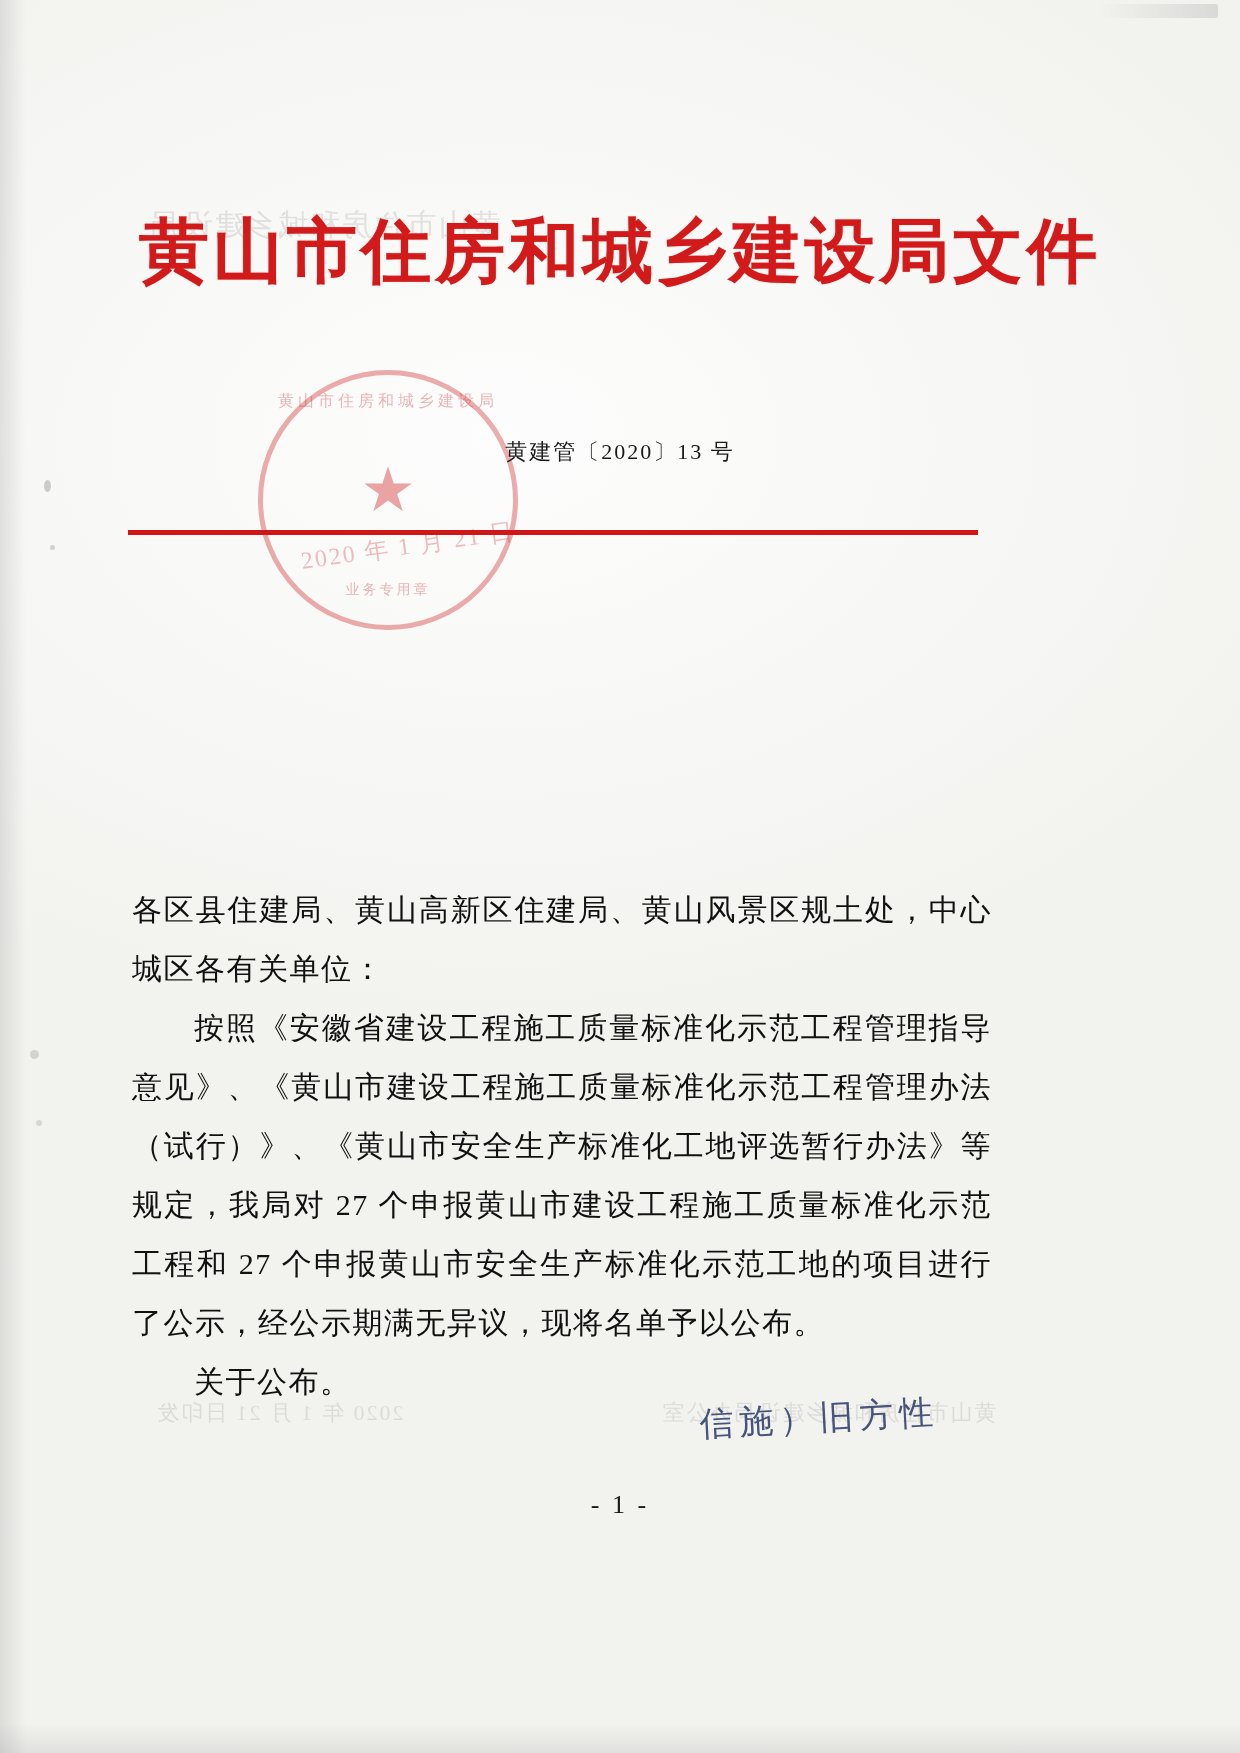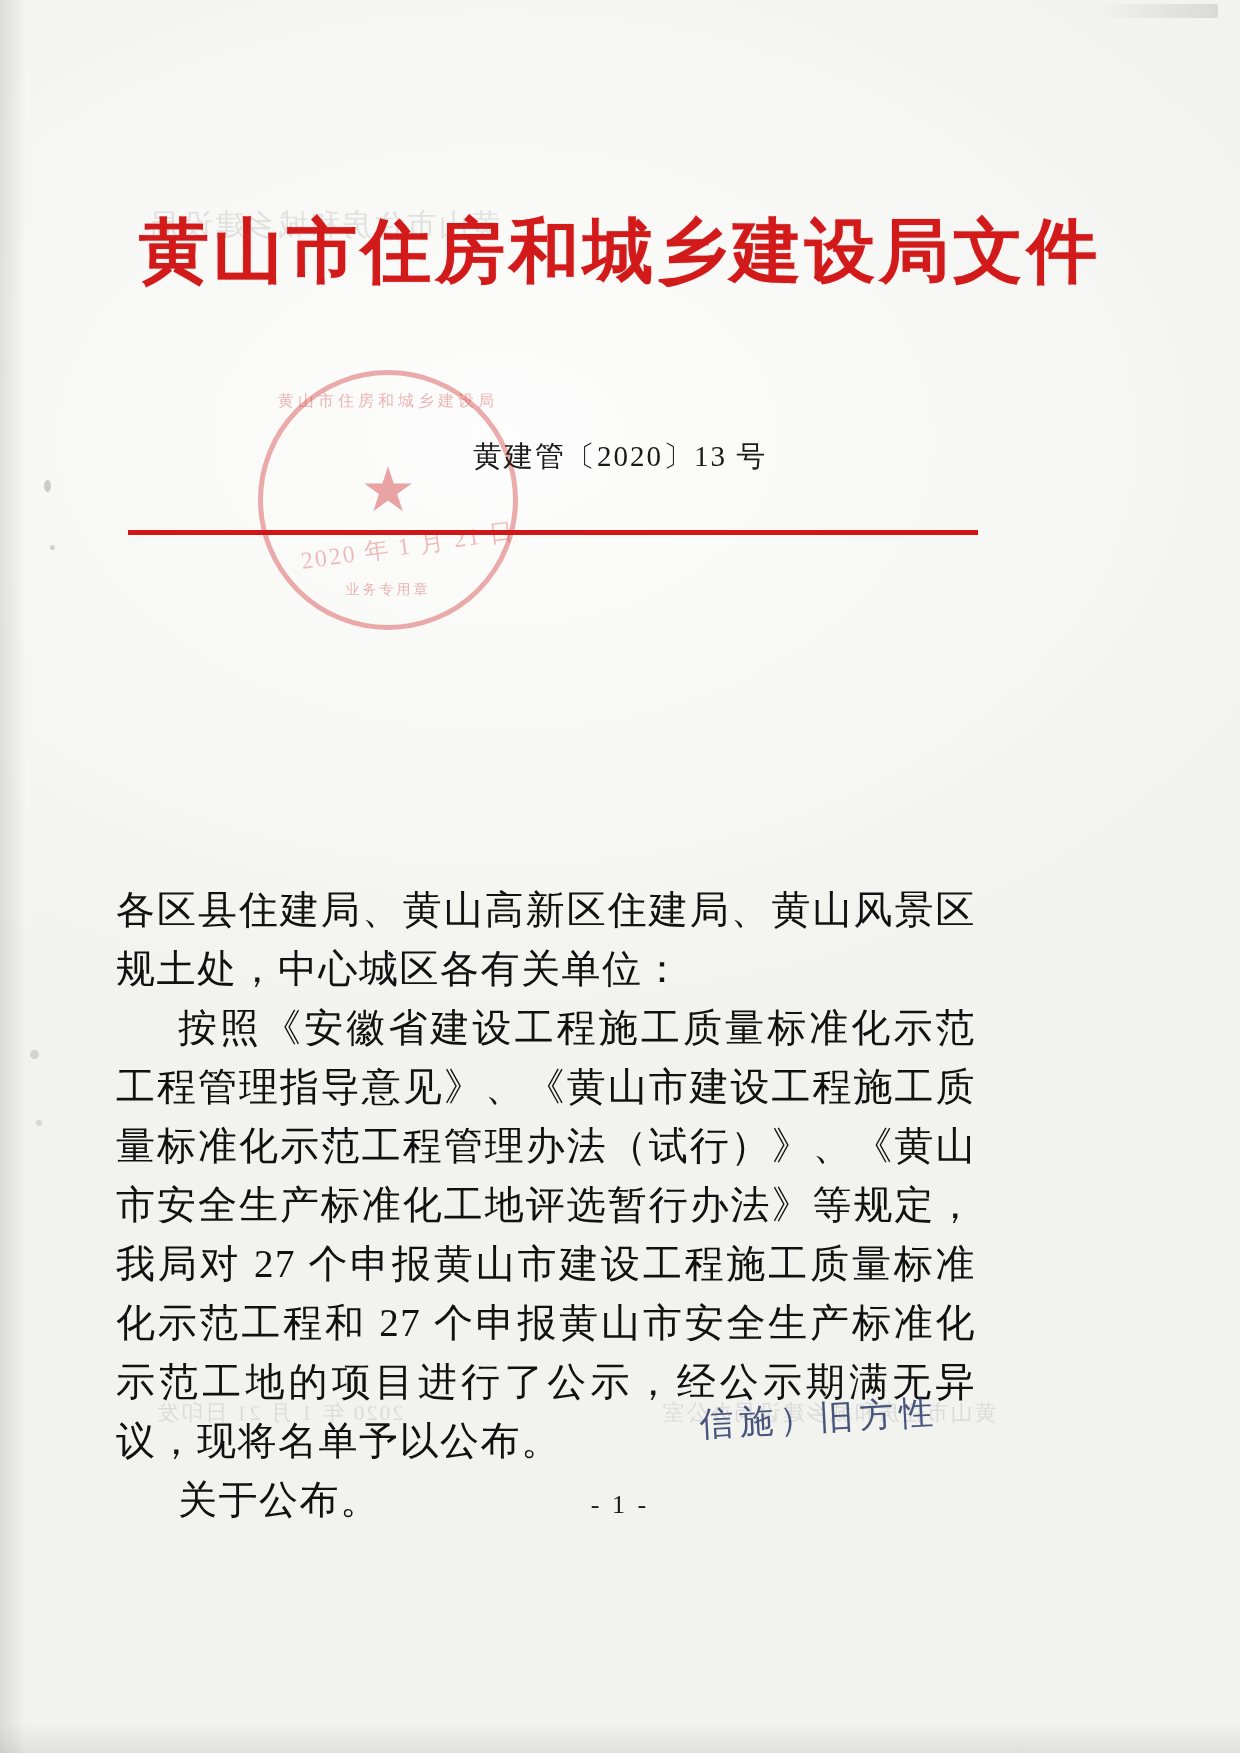--- a/index.html
+++ b/index.html
@@ -58,21 +58,21 @@
     white-space: nowrap;
   }
 
   .doc-number {
     position: absolute;
     left: 0;
     right: 0;
     top: 437px;
     text-align: center;
     font-family: "Liberation Serif", serif;
-    font-size: 29px;
+    font-size: 22px;
     letter-spacing: 2px;
     color: #1a1a1a;
   }
 
   .red-rule {
     position: absolute;
     left: 128px;
     width: 850px;
     top: 530px;
     height: 5px;
@@ -144,25 +144,25 @@
     line-height: 57px;
     color: #101010;
     letter-spacing: 1px;
   }
   .title .line {
     display: block;
   }
 
   .body-text {
     position: absolute;
-    left: 116px;
+    left: 132px;
     width: 860px;
     top: 880px;
     font-family: "Liberation Serif", serif;
-    font-size: 39px;
+    font-size: 30px;
     line-height: 59px;
     color: #111111;
     letter-spacing: 1.5px;
     text-align: justify;
   }
   .body-text p {
     margin: 0;
   }
   .body-text p.indent {
     text-indent: 62px;

